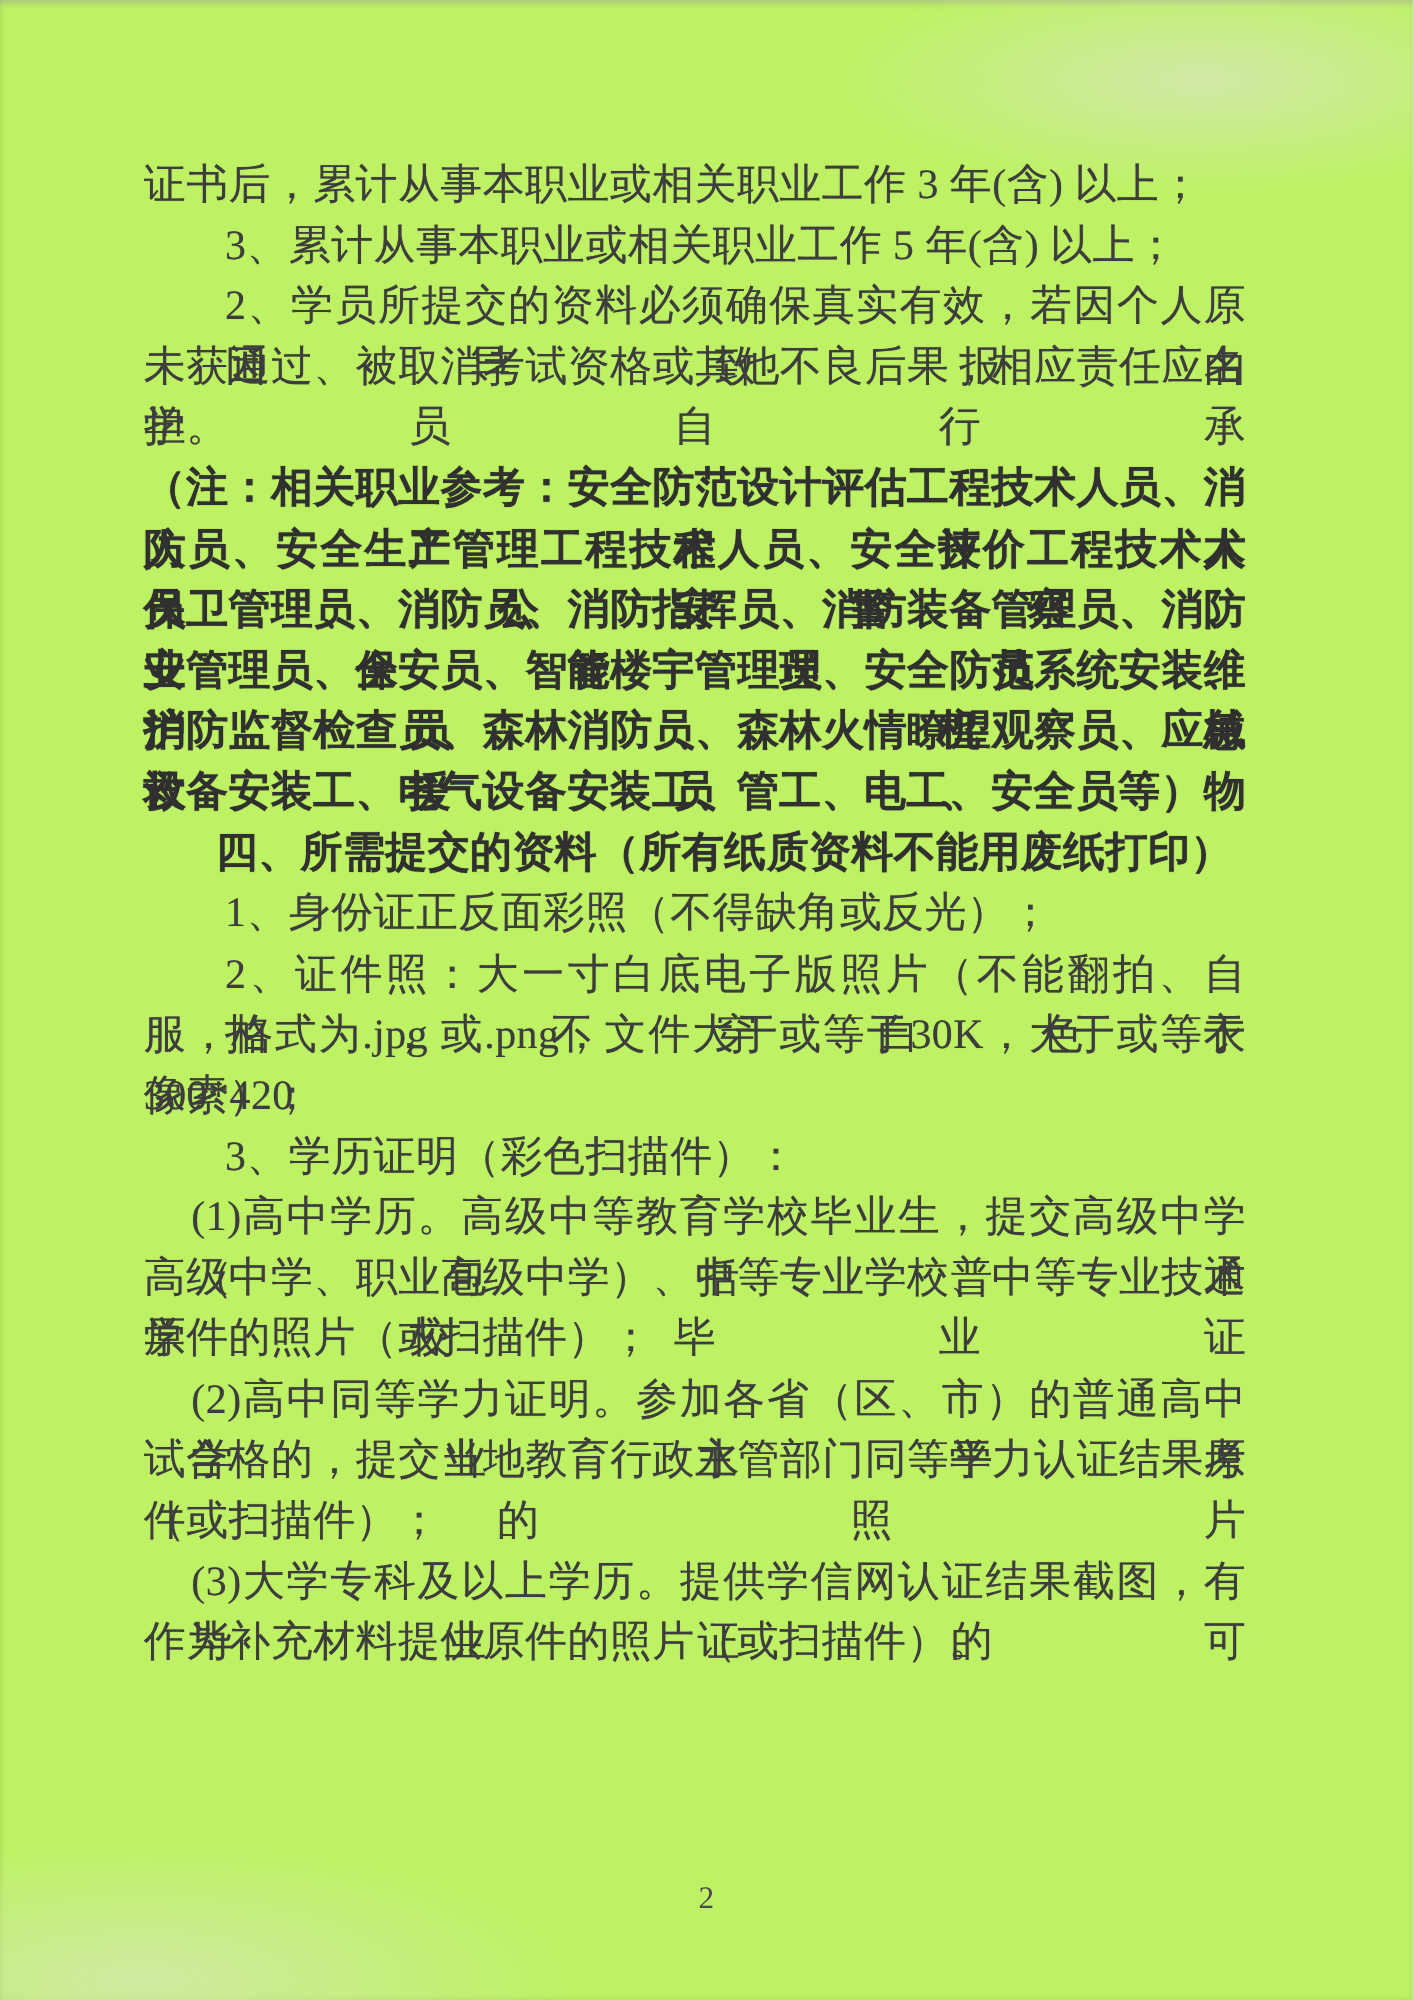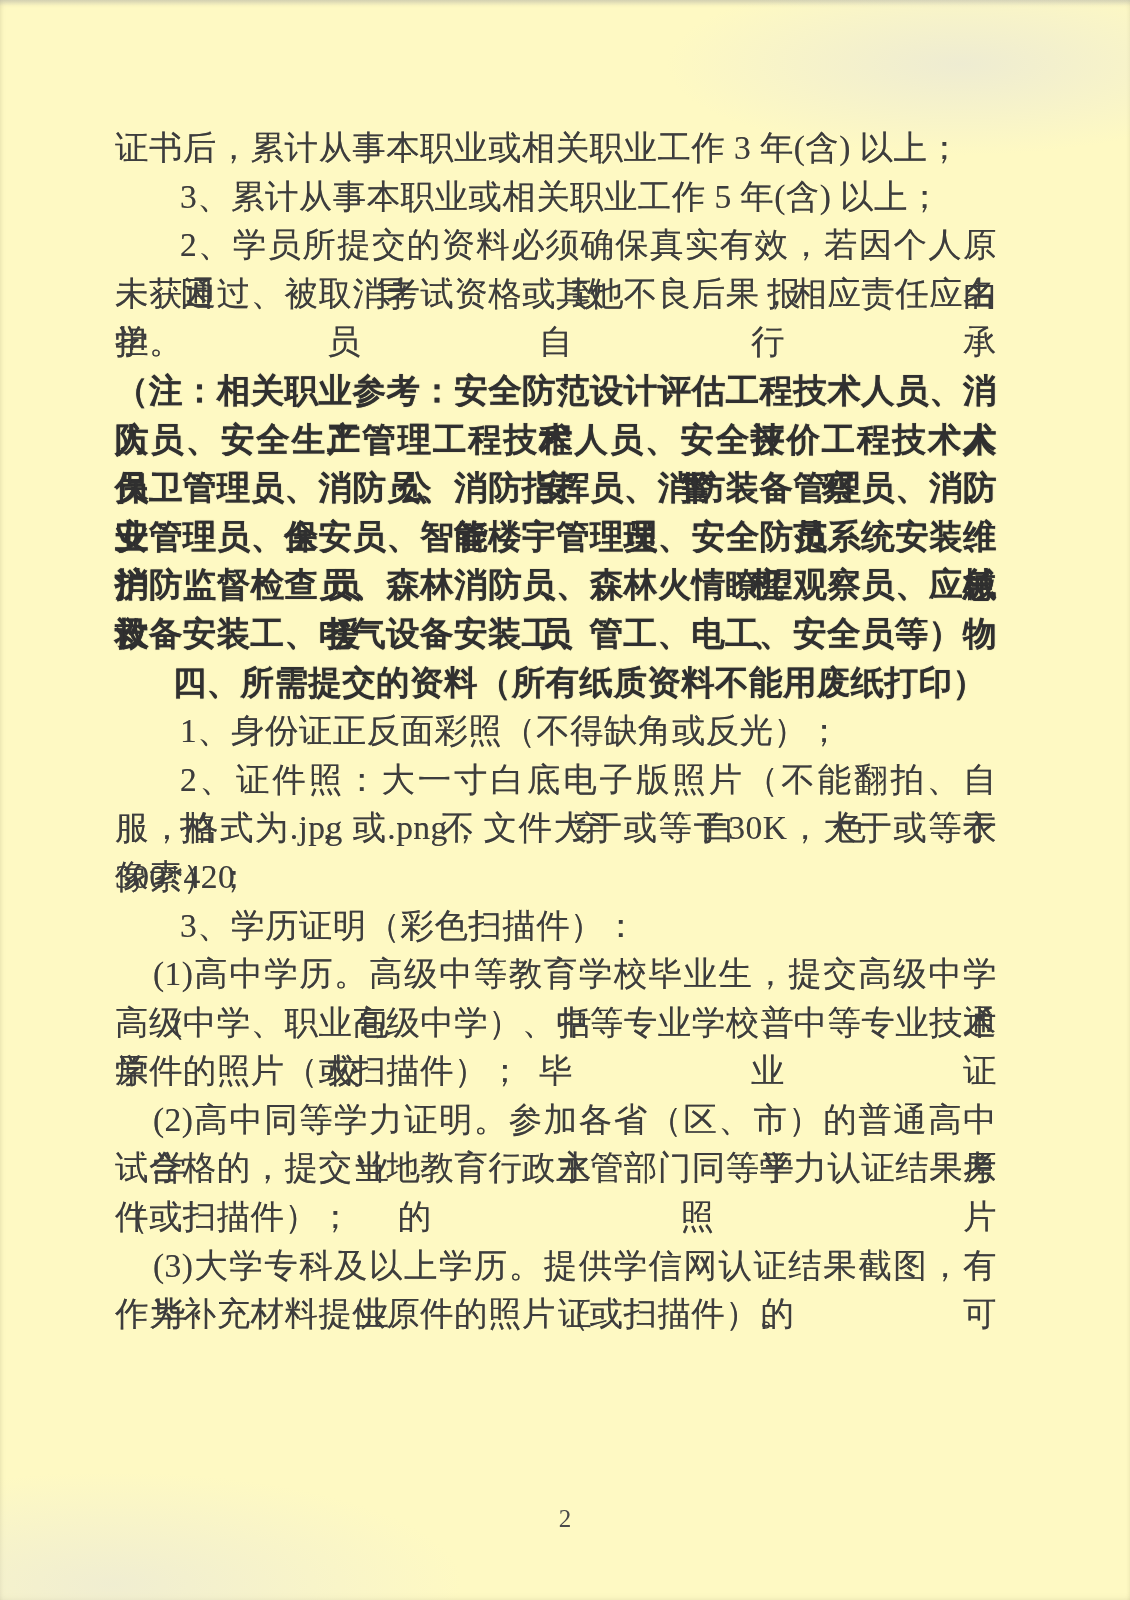--- a/index.html
+++ b/index.html
@@ -5,21 +5,21 @@
   html, body {
     margin: 0;
     padding: 0;
     background: #e8e8e6;
   }
   .page {
     position: relative;
     width: 1130px;
     height: 1600px;
     margin: 0 auto;
-    background: #fef9c3;
+    background: #bef264;
     overflow: hidden;
     font-family: "Liberation Serif", "DejaVu Serif", serif;
     box-shadow:
       inset 0 5px 7px -4px rgba(0,0,0,0.22),
       inset 4px 0 9px -6px rgba(0,0,0,0.12),
       inset -3px 0 8px -6px rgba(0,0,0,0.08),
       inset 0 -4px 8px -5px rgba(0,0,0,0.10);
   }
   
   .page::before {

